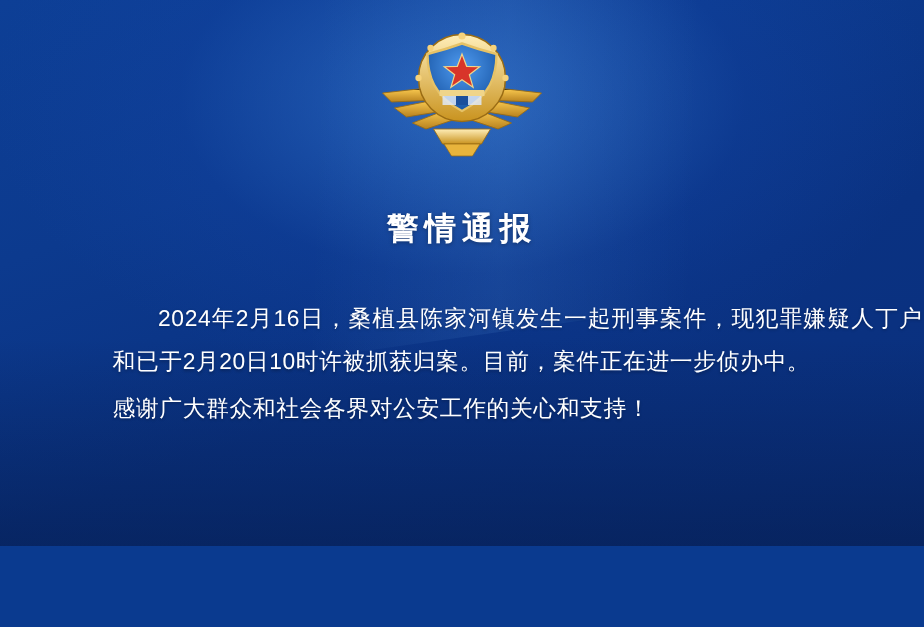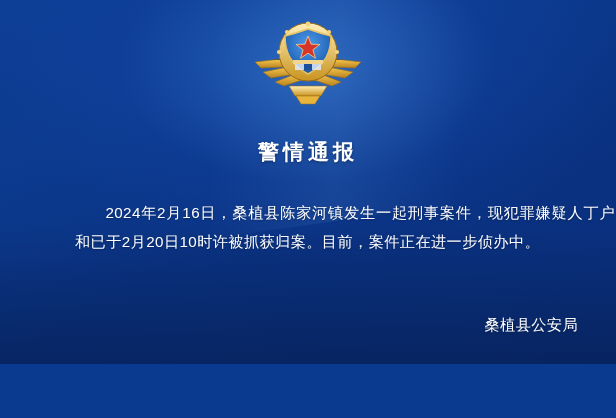--- a/index.html
+++ b/index.html
@@ -174,19 +174,19 @@
         <rect x="46" y="48" width="26" height="6" fill="#dfe9f7" opacity="0.85"></rect>
         <rect x="55" y="48" width="8" height="6" fill="#1b4f9c"></rect>
       </svg>
     </div>
   </div>
 
   <div class="title">警情通报</div>
 
   <div class="body-text">
     <p class="para indent">2024年2月16日，桑植县陈家河镇发生一起刑事案件，现犯罪嫌疑人丁户和已于2月20日10时许被抓获归案。目前，案件正在进一步侦办中。</p>
+    <p class="para">感谢广大群众和社会各界对公安工作的关心和支持！</p>
   </div>
 
   <div class="signature">
-    <span class="sig-line">桑植县公安局</span>
   </div>
 
 </div>
 
 </body></html>

